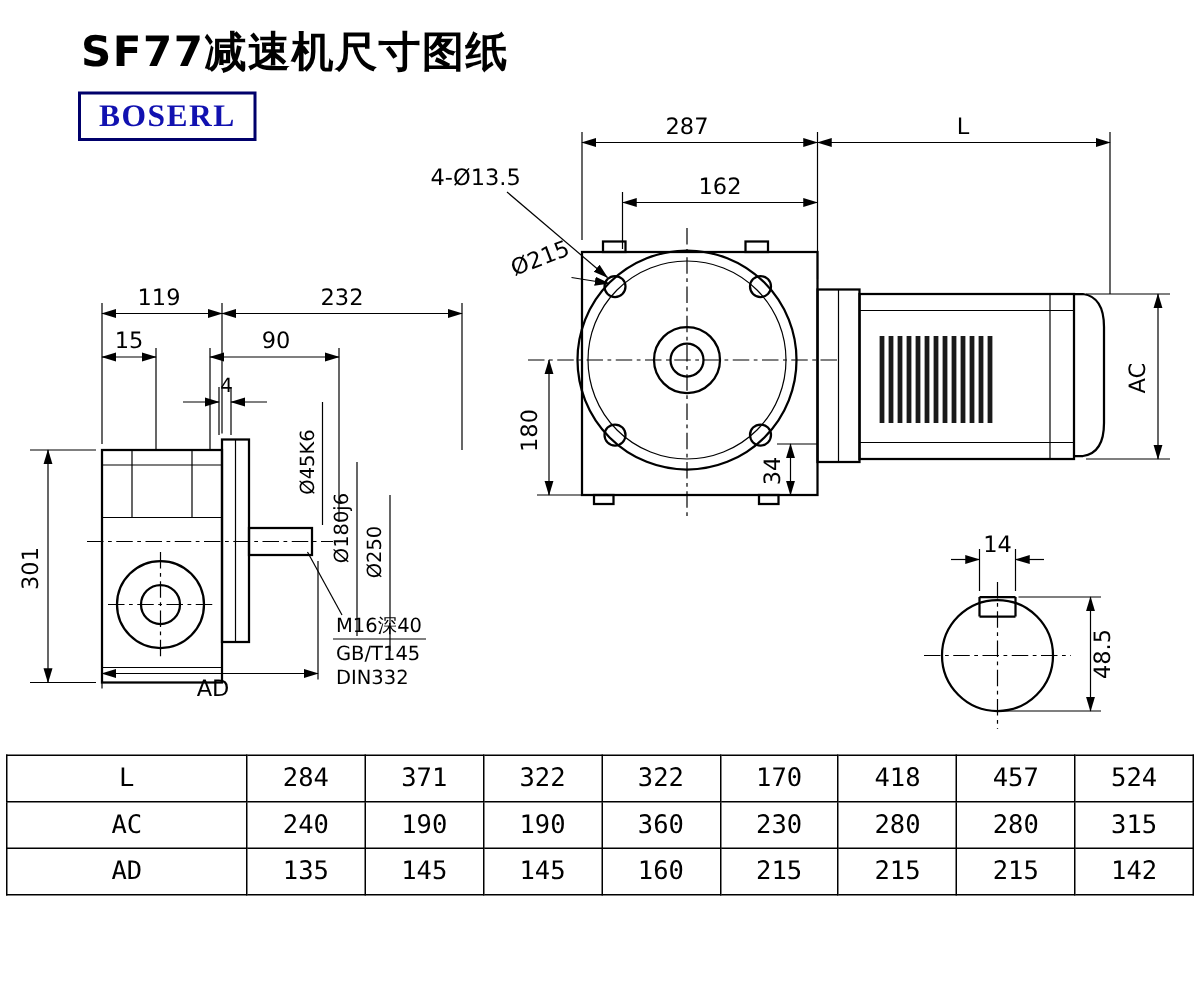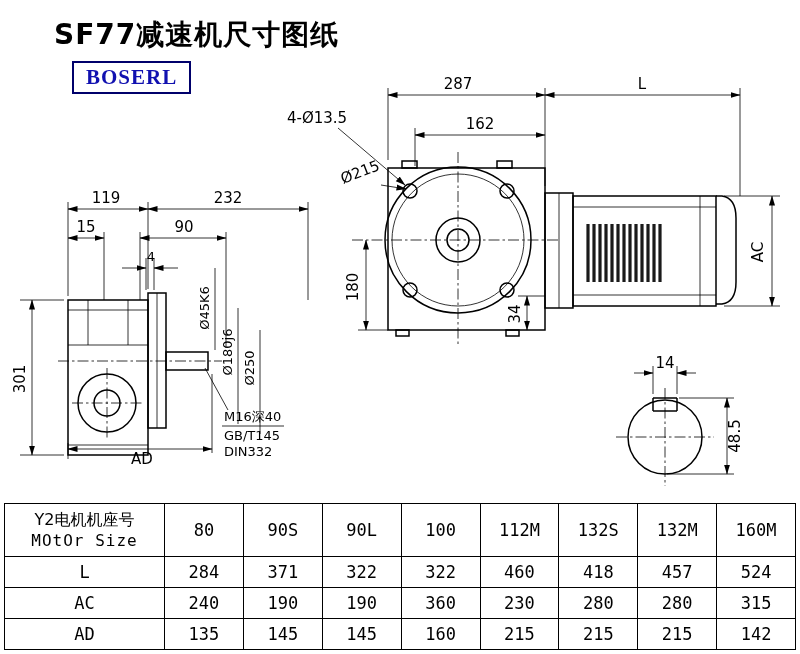--- a/index.html
+++ b/index.html
@@ -1,20 +1,20 @@
 <!DOCTYPE html>
 <html><head>
 <meta charset="utf-8">
 <style>
   * { margin:0; padding:0; box-sizing:border-box; }
   html,body { width:800px; height:654px; background:#fff; font-family:"Liberation Sans",sans-serif; }
   .page { position:relative; width:800px; height:654px; background:#fff; overflow:hidden; }
   .title { position:absolute; left:54px; top:16px; font-size:28px; font-weight:bold; color:#000;
            font-family:"DejaVu Sans",sans-serif; letter-spacing:1px; }
-  .logo { position:absolute; left:72px; top:61px; border:2px solid #00006b; color:#1111b0;
+  .logo { position:absolute; left:52px; top:61px; border:2px solid #00006b; color:#1111b0;
           font-size:21px; font-weight:bold; font-family:"Liberation Serif",serif;
           padding:2px 12px; letter-spacing:1px; background:#fff; }
   svg.drawing { position:absolute; left:0; top:0; }
   svg text { font-family:"DejaVu Sans",sans-serif; fill:#000; }
   .d  { font-size:15px; }
   .d13 { font-size:13px; }
   .obj { stroke:#000; stroke-width:1.5; fill:none; }
   .thin { stroke:#000; stroke-width:0.8; fill:none; }
   .cl { stroke:#000; stroke-width:0.8; fill:none; stroke-dasharray:11 3 2.5 3; }
   .dim { stroke:#000; stroke-width:0.8; fill:none; }
@@ -208,41 +208,27 @@
       <col>
         <col>
         <col>
         <col>
         <col>
         <col>
         <col>
         <col>
     </colgroup>
     <tbody>
-        <tr class="hdr-row">
-      <th>
-        <div class="hdr-cn">Y2电机机座号</div>
-        <div class="hdr-en">MOtOr Size</div>
-      </th>
-      <th>80</th>
-      <th>90S</th>
-      <th>90L</th>
-      <th>100</th>
-      <th>112M</th>
-      <th>132S</th>
-      <th>132M</th>
-      <th>160M</th>
-    </tr>
     <tr class="data-row">
       <th>L</th>
       <td>284</td>
       <td>371</td>
       <td>322</td>
       <td>322</td>
-      <td>460</td>
+      <td>170</td>
       <td>418</td>
       <td>457</td>
       <td>524</td>
     </tr>
     <tr class="data-row">
       <th>AC</th>
       <td>240</td>
       <td>190</td>
       <td>190</td>
       <td>360</td>

